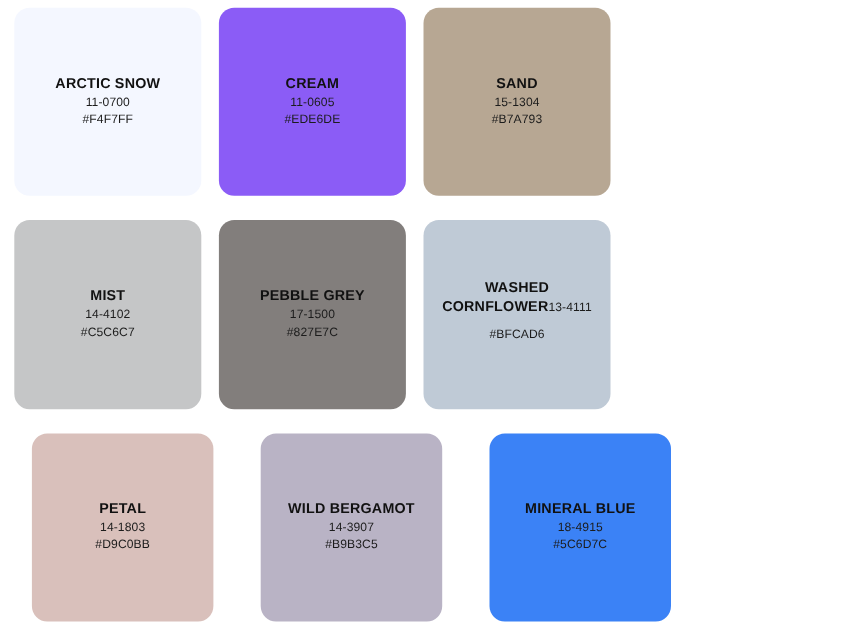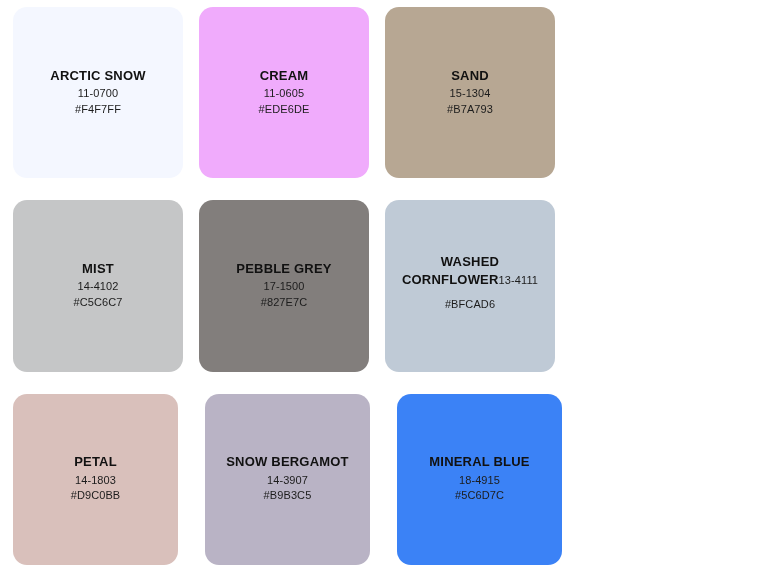--- a/index.html
+++ b/index.html
@@ -49,20 +49,21 @@
     text-align: center;
     position: relative;
   }
 
   
   .row.row-triple .swatch {
     flex: 0 0 170px;
   }
   .row.row-quad .swatch {
     flex: 0 0 165px;
+    margin-left: 16px;
   }
 
   .swatch-name {
     font-size: 13px;
     font-weight: bold;
     letter-spacing: 0.2px;
     color: #111111;
     line-height: 1.18;
     margin-bottom: 3px;
   }
@@ -107,21 +108,21 @@
 <div class="palette">
 
   <div class="row row-triple">
     <div class="swatch" style="background: rgb(244, 247, 255); color: rgb(17, 17, 17);">
       <div class="swatch-text">
         <div class="swatch-name">ARCTIC SNOW</div>
         <div class="swatch-code">11-0700</div>
         <div class="swatch-hex">#F4F7FF</div>
       </div>
     </div>
-    <div class="swatch" style="background: #f0abfc; color: rgb(17, 17, 17);">
+    <div class="swatch" style="background: #8b5cf6; color: rgb(17, 17, 17);">
       <div class="swatch-text">
         <div class="swatch-name">CREAM</div>
         <div class="swatch-code">11-0605</div>
         <div class="swatch-hex">#EDE6DE</div>
       </div>
     </div>
     <div class="swatch" style="background: rgb(183, 167, 147); color: rgb(17, 17, 17);">
       <div class="swatch-text">
         <div class="swatch-name">SAND</div>
         <div class="swatch-code">15-1304</div>
@@ -156,21 +157,21 @@
   <div class="row row-quad">
     <div class="swatch" style="background: rgb(217, 192, 187); color: rgb(17, 17, 17);">
       <div class="swatch-text">
         <div class="swatch-name">PETAL</div>
         <div class="swatch-code">14-1803</div>
         <div class="swatch-hex">#D9C0BB</div>
       </div>
     </div>
     <div class="swatch" style="background: rgb(185, 179, 197); color: rgb(17, 17, 17);">
       <div class="swatch-text">
-        <div class="swatch-name">SNOW BERGAMOT</div>
+        <div class="swatch-name">WILD BERGAMOT</div>
         <div class="swatch-code">14-3907</div>
         <div class="swatch-hex">#B9B3C5</div>
       </div>
     </div>
     <div class="swatch" style="background: #3b82f6; color: rgb(17, 17, 17);">
       <div class="swatch-text">
         <div class="swatch-name">MINERAL BLUE</div>
         <div class="swatch-code">18-4915</div>
         <div class="swatch-hex">#5C6D7C</div>
       </div>

